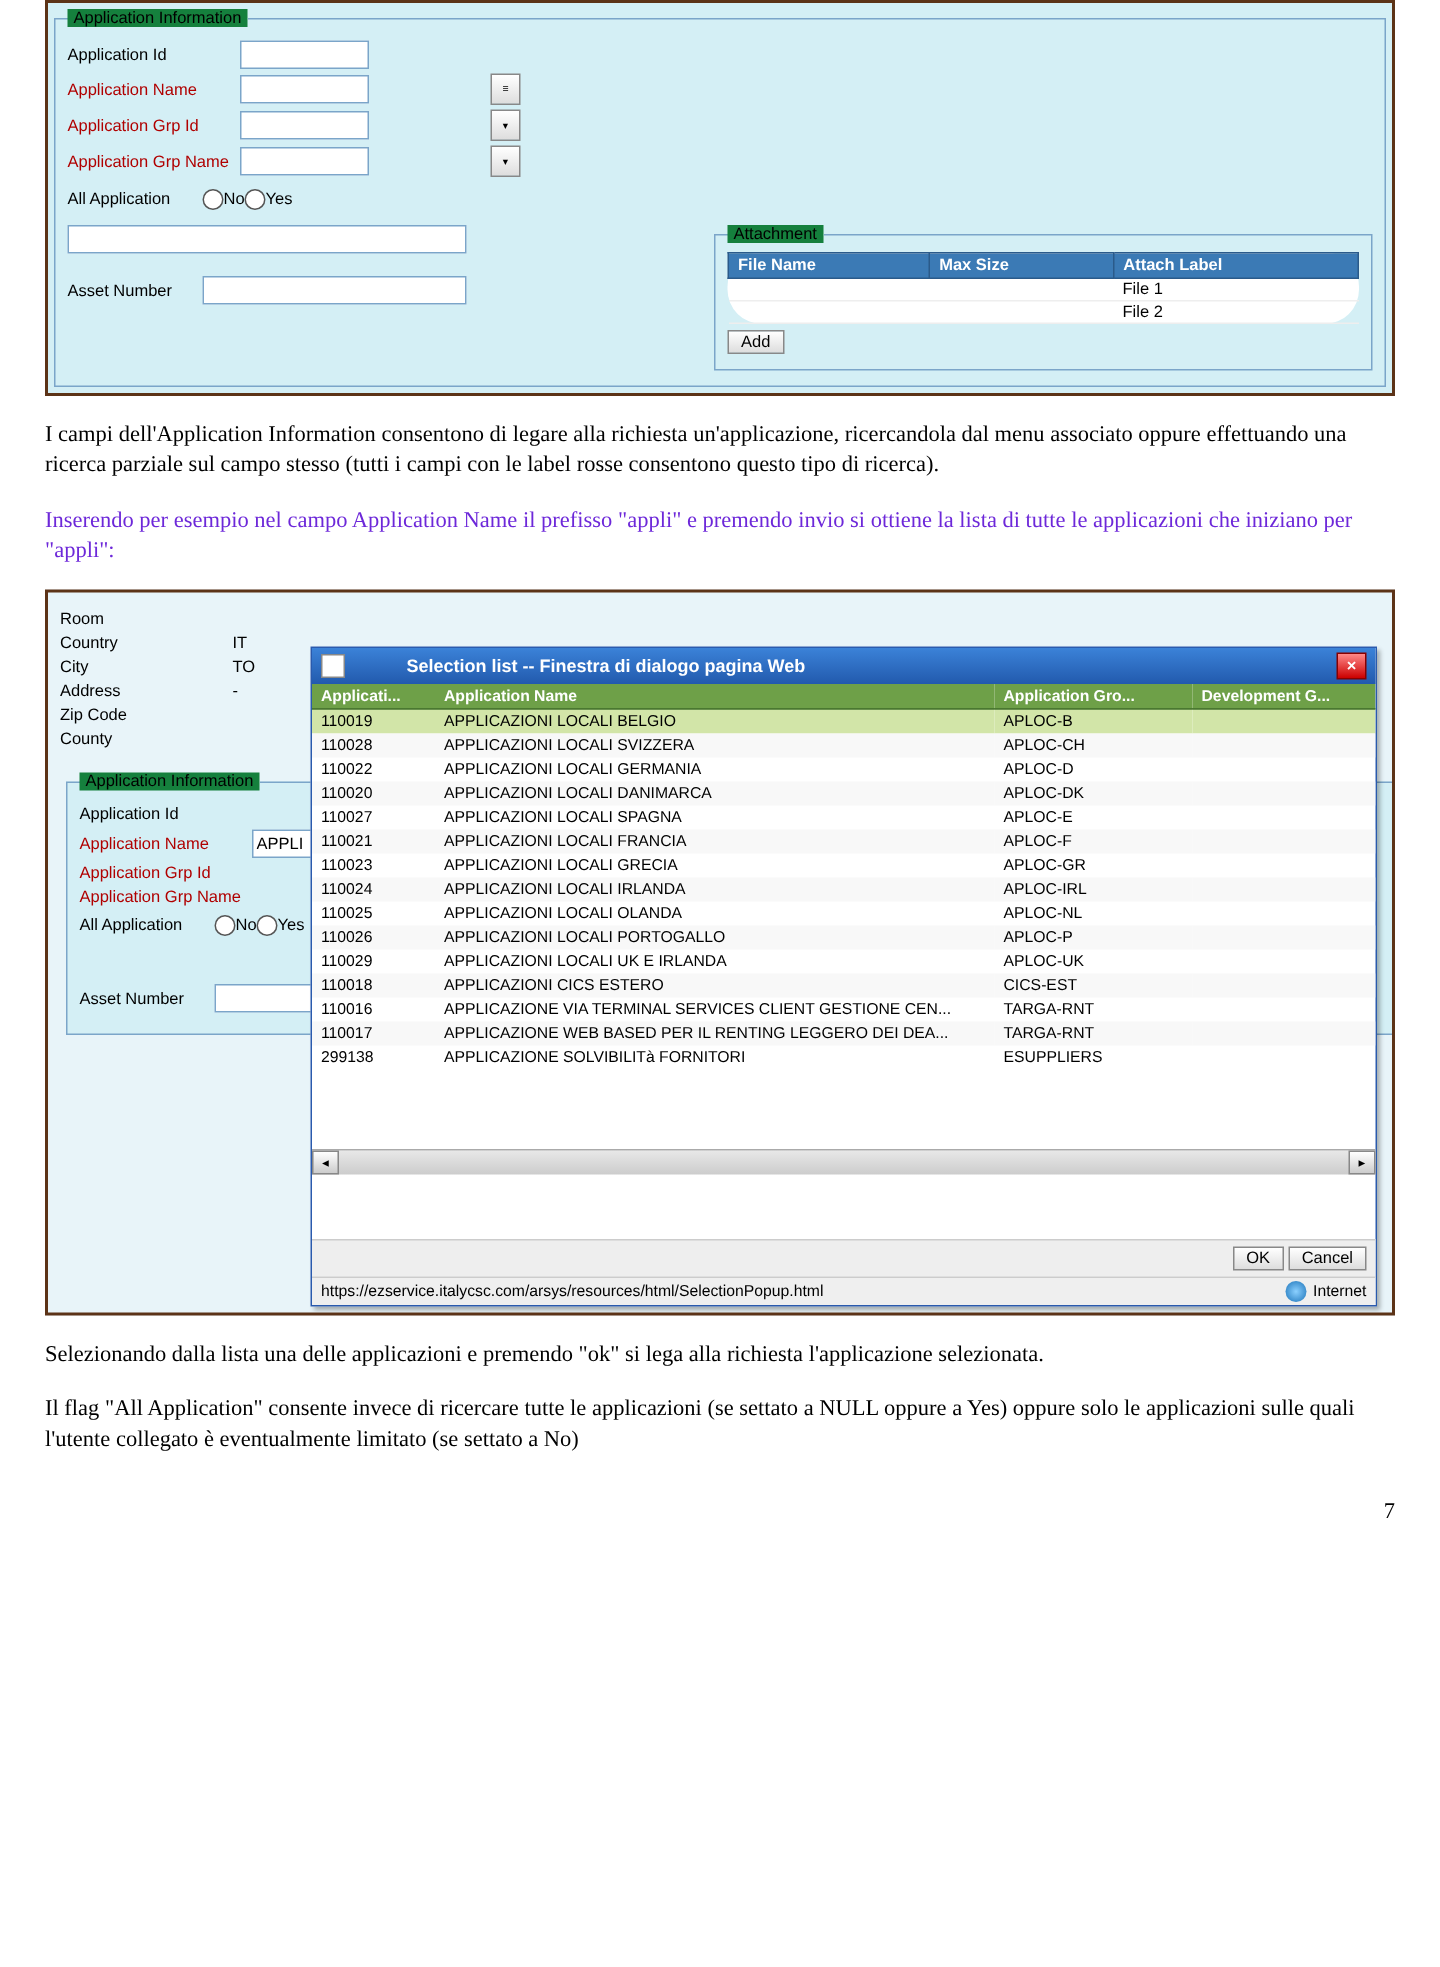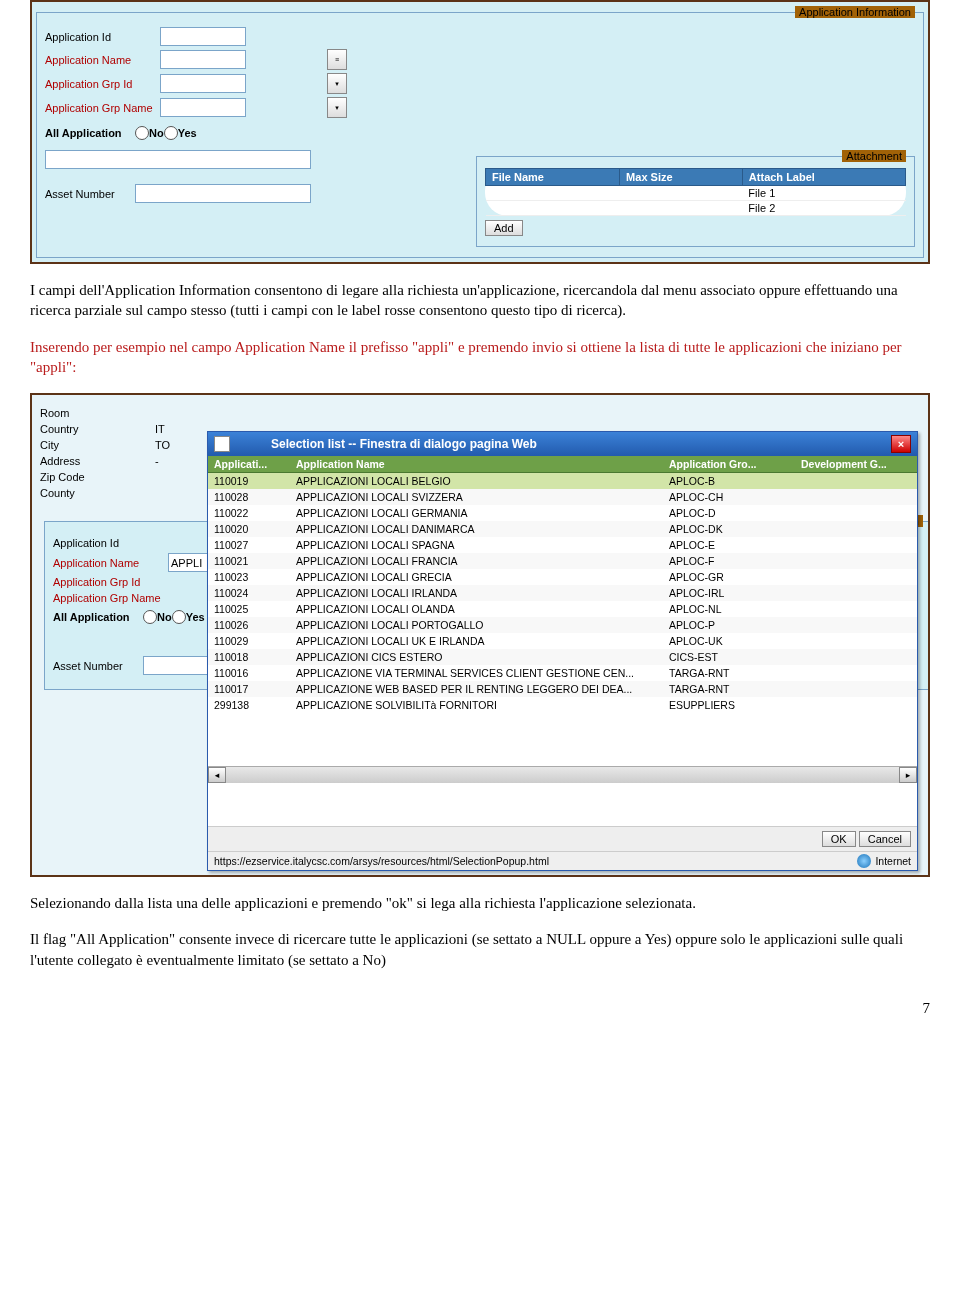--- a/index.html
+++ b/index.html
@@ -18,23 +18,22 @@
     font-family: Tahoma, Arial, sans-serif;
   }
   fieldset {
     border: 1px solid #7ba5c9;
     margin: 4px;
     padding: 6px 8px 10px 8px;
     background: #d4eff5;
   }
   fieldset legend {
     font-size: 11px;
-    background: #a16207;
+    background: #15803d;
     padding: 0 4px;
-    text-align: right;
   }
   .form-row {
     display: flex;
     align-items: center;
     margin: 3px 0;
   }
   .form-label {
     width: 115px;
     font-size: 11px;
   }
@@ -56,21 +55,20 @@
     justify-content: center;
     font-size: 7px;
     cursor: pointer;
     margin-left: 1px;
   }
   .radiogroup {
     display: flex;
     align-items: center;
     gap: 0;
     font-size: 11px;
-    font-weight: bold;
   }
   .radiogroup .radio {
     width: 12px; height: 12px; border: 1px solid #555; border-radius: 50%; background: #fff;
     display: inline-block;
   }
   .attach-table {
     border-collapse: collapse;
     width: 100%;
     font-size: 11px;
     background: #fff;
@@ -94,21 +92,21 @@
     padding: 1px 8px;
     font-size: 11px;
     cursor: pointer;
   }
   .para {
     margin: 16px 0;
     font-size: 15px;
     line-height: 1.35;
     font-family: "Times New Roman", serif;
   }
-  .blue { color: #b91c1c; }
+  .blue { color: #6d28d9; }
 
   
   .ss2 {
     border: 2px solid #5c3317;
     background: #e8f4f9;
     position: relative;
     font-size: 11px;
     font-family: Tahoma, Arial, sans-serif;
     height: 480px;
     overflow: hidden;

